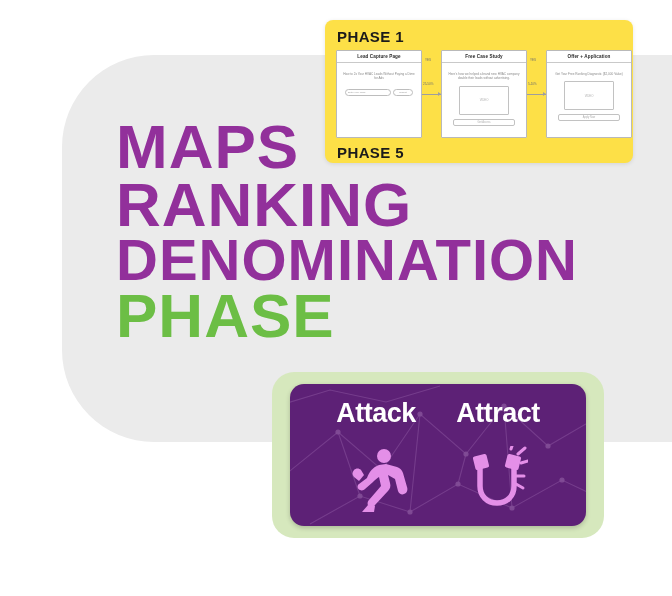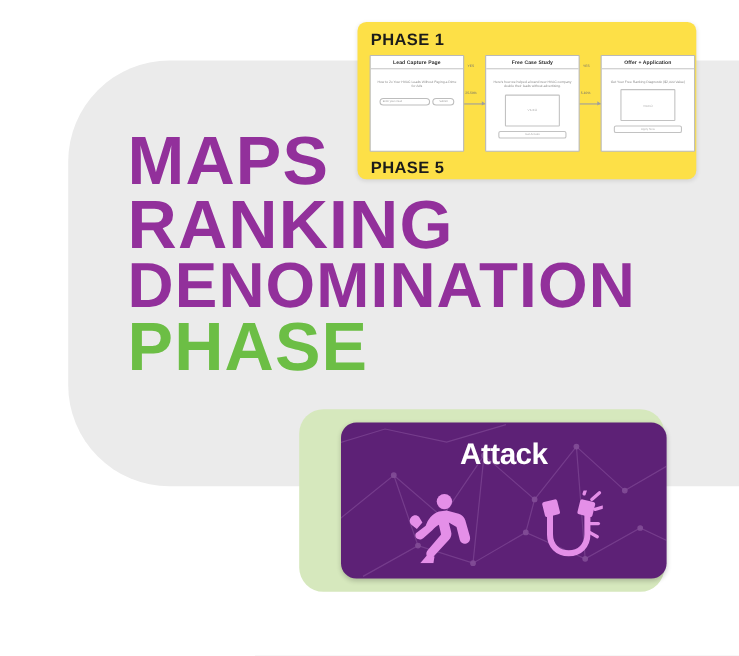--- a/index.html
+++ b/index.html
@@ -175,21 +175,20 @@
     border-radius:22px;
   }
   #attract-card{
     position:absolute;
     left:18px; top:12px;
     width:296px; height:142px;
     background:#5d2176;
     border-radius:14px;
     overflow:hidden;
     box-shadow:0 2px 5px rgba(0,0,0,.20);
-    margin-left:20px;
   }
   #attract-bg{position:absolute;inset:0;opacity:.30;}
   #attract-labels{
     position:absolute;
     top:14px;left:0;width:100%;
     display:flex;
     justify-content:space-around;
     padding:0 26px;
     box-sizing:border-box;
   }
@@ -292,20 +291,21 @@
         <circle cx="70" cy="112" r="2.6"></circle>
           <circle cx="120" cy="128" r="2.6"></circle>
         <circle cx="168" cy="100" r="2.6"></circle>
           <circle cx="222" cy="124" r="2.6"></circle>
         <circle cx="272" cy="96" r="2.6"></circle>
       </g>
     </svg>
 
     <div id="attract-labels">
       <span class="attract-word">Attack</span>
+      <span class="attract-word">Attract</span>
     </div>
 
     <div id="attract-icons">
 
       <svg width="62" height="66" viewBox="0 0 62 66">
         <g fill="#e48fe8">
           <circle cx="36" cy="10" r="7"></circle>
           <path d="M31 19 C25 21 21 26 19 32 L11 38 C9 39 9 43 12 44 C14 45 16 44 17 43 L25 36
                    C27 34 29 32 31 31 L33 40 L21 54 C19 56 19 60 22 61 C24 62 26 61 27 59
                    L40 45 C42 43 43 40 42 37 L40 29 L47 33 L50 45 C51 48 54 49 56 48

